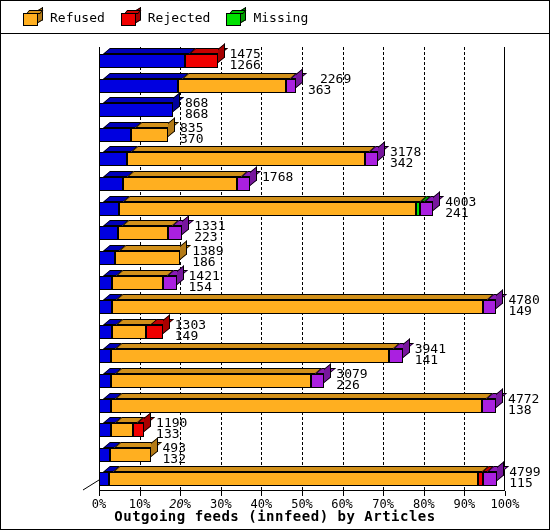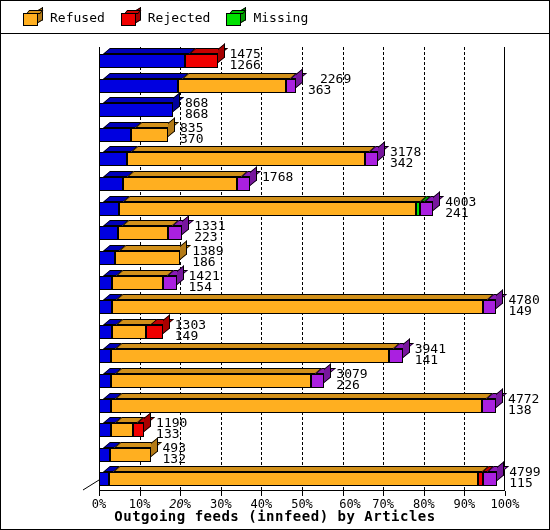--- a/index.html
+++ b/index.html
@@ -394,21 +394,21 @@
       <div class="xticklabel" style="left: 40.6px;">10%</div>
       <div class="tick" style="left: 81.2px;"></div>
       <div class="xticklabel" style="left: 81.2px; font-style: italic;">20%</div>
       <div class="tick" style="left: 121.8px;"></div>
       <div class="xticklabel" style="left: 121.8px;">30%</div>
       <div class="tick" style="left: 162.4px;"></div>
       <div class="xticklabel" style="left: 162.4px;">40%</div>
       <div class="tick" style="left: 203px;"></div>
       <div class="xticklabel" style="left: 203px;">50%</div>
       <div class="tick" style="left: 243.6px;"></div>
-      <div class="xticklabel" style="left: 251px;">60%</div>
+      <div class="xticklabel" style="left: 243px;">60%</div>
       <div class="tick" style="left: 284.2px;"></div>
       <div class="xticklabel" style="left: 284.2px;">70%</div>
       <div class="tick" style="left: 324.8px;"></div>
       <div class="xticklabel" style="left: 324.8px;">80%</div>
       <div class="tick" style="left: 365.4px;"></div>
       <div class="xticklabel" style="left: 365.4px;">90%</div>
       <div class="tick" style="left: 406px;"></div>
       <div class="xticklabel" style="left: 406px;">100%</div>
     </div>
 

